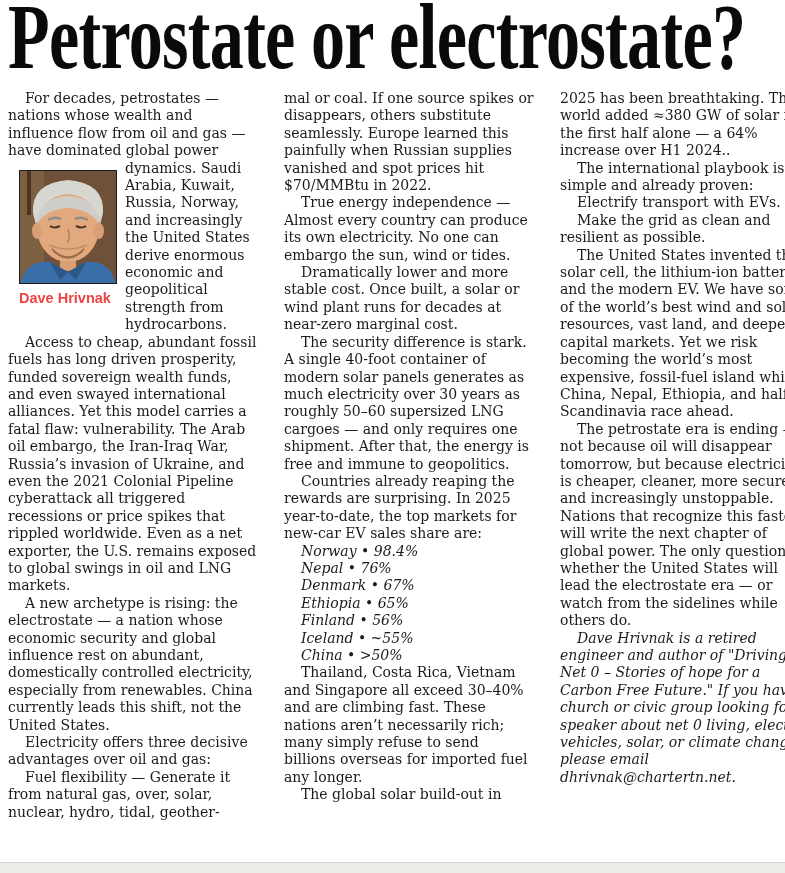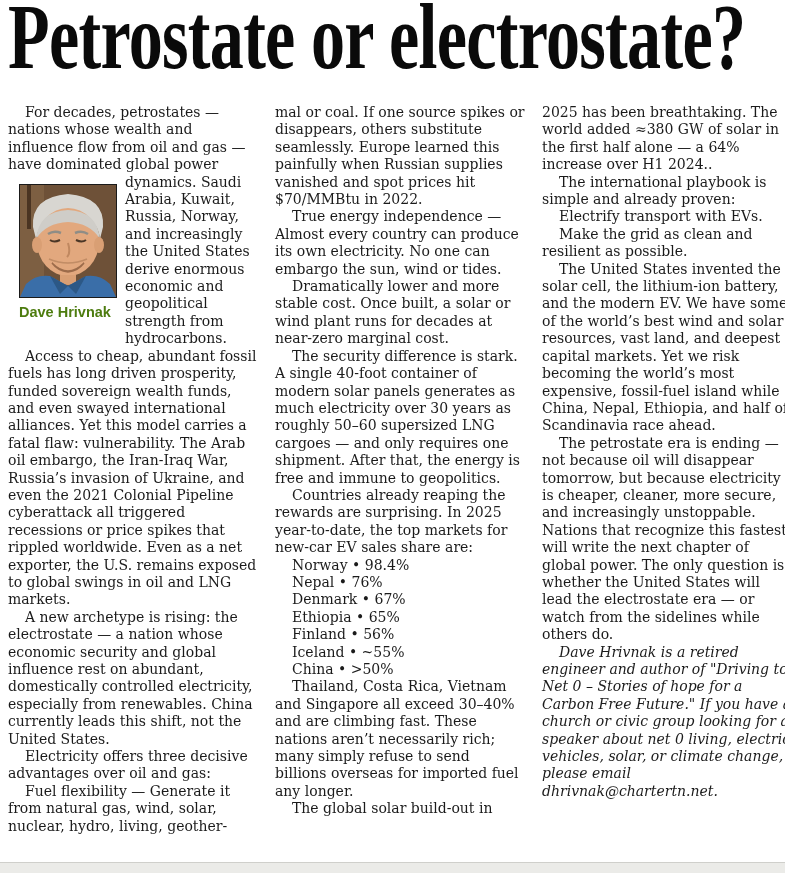--- a/index.html
+++ b/index.html
@@ -22,55 +22,55 @@
     font-size: 94px;
     line-height: 94px;
     white-space: nowrap;
     transform: scale(0.725, 1);
     transform-origin: 0 0;
     color: #0a0a0a;
     letter-spacing: -1px;
   }
   .columns {
     display: flex;
-    gap: 17px;
+    gap: 26px;
     padding: 0 8px;
-    margin-top: 16px;
+    margin-top: 2px;
     height: 764px;
     overflow: hidden;
   }
   .col {
     flex: 0 0 250px;
     width: 250px;
     font-size: 14px;
     line-height: 17.4px;
     text-align: left;
   }
   .col p { margin: 0; }
   .col p.ind { text-indent: 17px; }
   .col p.ital { font-style: italic; }
-  .ev-list { margin: 0; }
+  .ev-list { margin: 0; font-style: italic; }
   .ev-item { text-indent: 17px; }
   figure.author-photo {
     float: left;
     margin: 10px 8px 24px 11px;
     width: 98px;
     padding: 0;
   }
   figure.author-photo svg {
     display: block;
     width: 96px; height: 112px;
     border: 1px solid #1a1a1a;
     background: #6e5138;
   }
   figure.author-photo figcaption {
     font-family: "Liberation Sans", sans-serif;
     font-weight: bold;
     font-size: 14.5px;
-    color: #4d7c0f;
+    color: #ef4444;
     padding-top: 6px;
     white-space: nowrap;
   }
   .bottom-strip {
     position: absolute;
     left: 0; bottom: 0;
     width: 785px; height: 10px;
     background: #ebebe8;
     border-top: 1px solid #cfcfcb;
   }
@@ -106,21 +106,21 @@
           <path d="M0 112 L6 99 Q16 89 30 91 L48 101 L66 91 Q80 89 90 99 L96 112 Z" fill="#3a6ea8"></path>
           <path d="M30 91 L48 101 L40 109 Z" fill="#2c5886"></path>
           <path d="M66 91 L48 101 L56 109 Z" fill="#2c5886"></path>
         </svg>
         <figcaption>Dave Hrivnak</figcaption>
       </figure>
       <p class="noind">dynamics. Saudi Arabia, Kuwait, Russia, Norway, and increasingly the United States derive enormous economic and geopolitical strength from hydrocarbons.</p>
       <p class="ind">Access to cheap, abundant fossil fuels has long driven prosperity, funded sovereign wealth funds, and even swayed international alliances. Yet this model carries a fatal flaw: vulnerability. The Arab oil embargo, the Iran-Iraq War, Russia’s invasion of Ukraine, and even the 2021 Colonial Pipeline cyberattack all triggered recessions or price spikes that rippled worldwide. Even as a net exporter, the U.S. remains exposed to global swings in oil and LNG markets.</p>
       <p class="ind">A new archetype is rising: the electrostate — a nation whose economic security and global influence rest on abundant, domestically controlled electricity, especially from renewables. China currently leads this shift, not the United States.</p>
       <p class="ind">Electricity offers three decisive advantages over oil and gas:</p>
-      <p class="ind">Fuel flexibility — Generate it from natural gas, wind, solar, nuclear, hydro, living, geother-</p>
+      <p class="ind">Fuel flexibility — Generate it from natural gas, over, solar, nuclear, hydro, tidal, geother-</p>
     </div>
   <div class="col">
       <p class="noind">mal or coal. If one source spikes or disappears, others substitute seamlessly. Europe learned this painfully when Russian supplies vanished and spot prices hit $70/MMBtu in 2022.</p>
       <p class="ind">True energy independence — Almost every country can produce its own electricity. No one can embargo the sun, wind or tides.</p>
       <p class="ind">Dramatically lower and more stable cost. Once built, a solar or wind plant runs for decades at near-zero marginal cost.</p>
       <p class="ind">The security difference is stark. A single 40-foot container of modern solar panels generates as much electricity over 30 years as roughly 50–60 supersized LNG cargoes — and only requires one shipment. After that, the energy is free and immune to geopolitics.</p>
       <p class="ind">Countries already reaping the rewards are surprising. In 2025 year-to-date, the top markets for new-car EV sales share are:</p>
       <div class="ev-list">
         <div class="ev-item">Norway • 98.4%</div>
         <div class="ev-item">Nepal • 76%</div>

